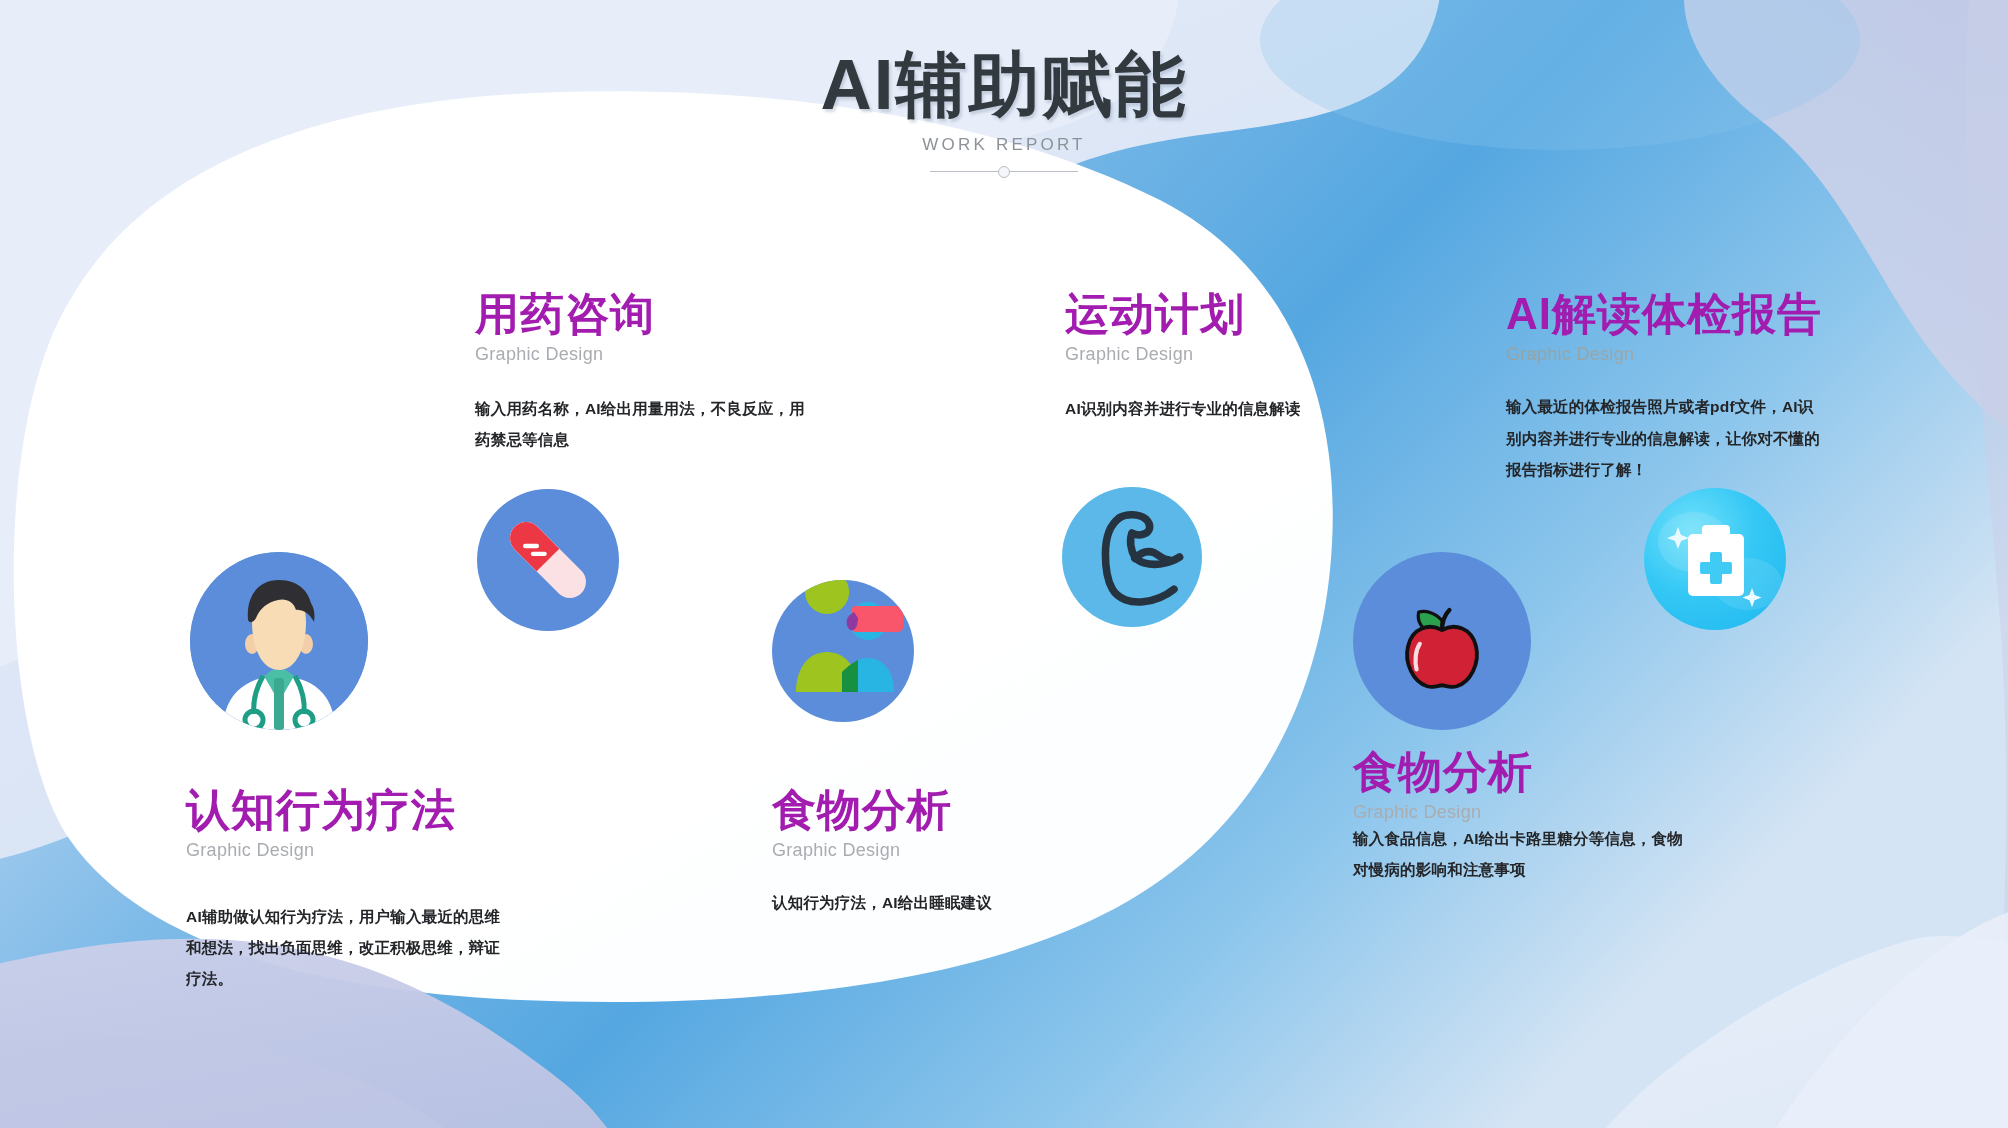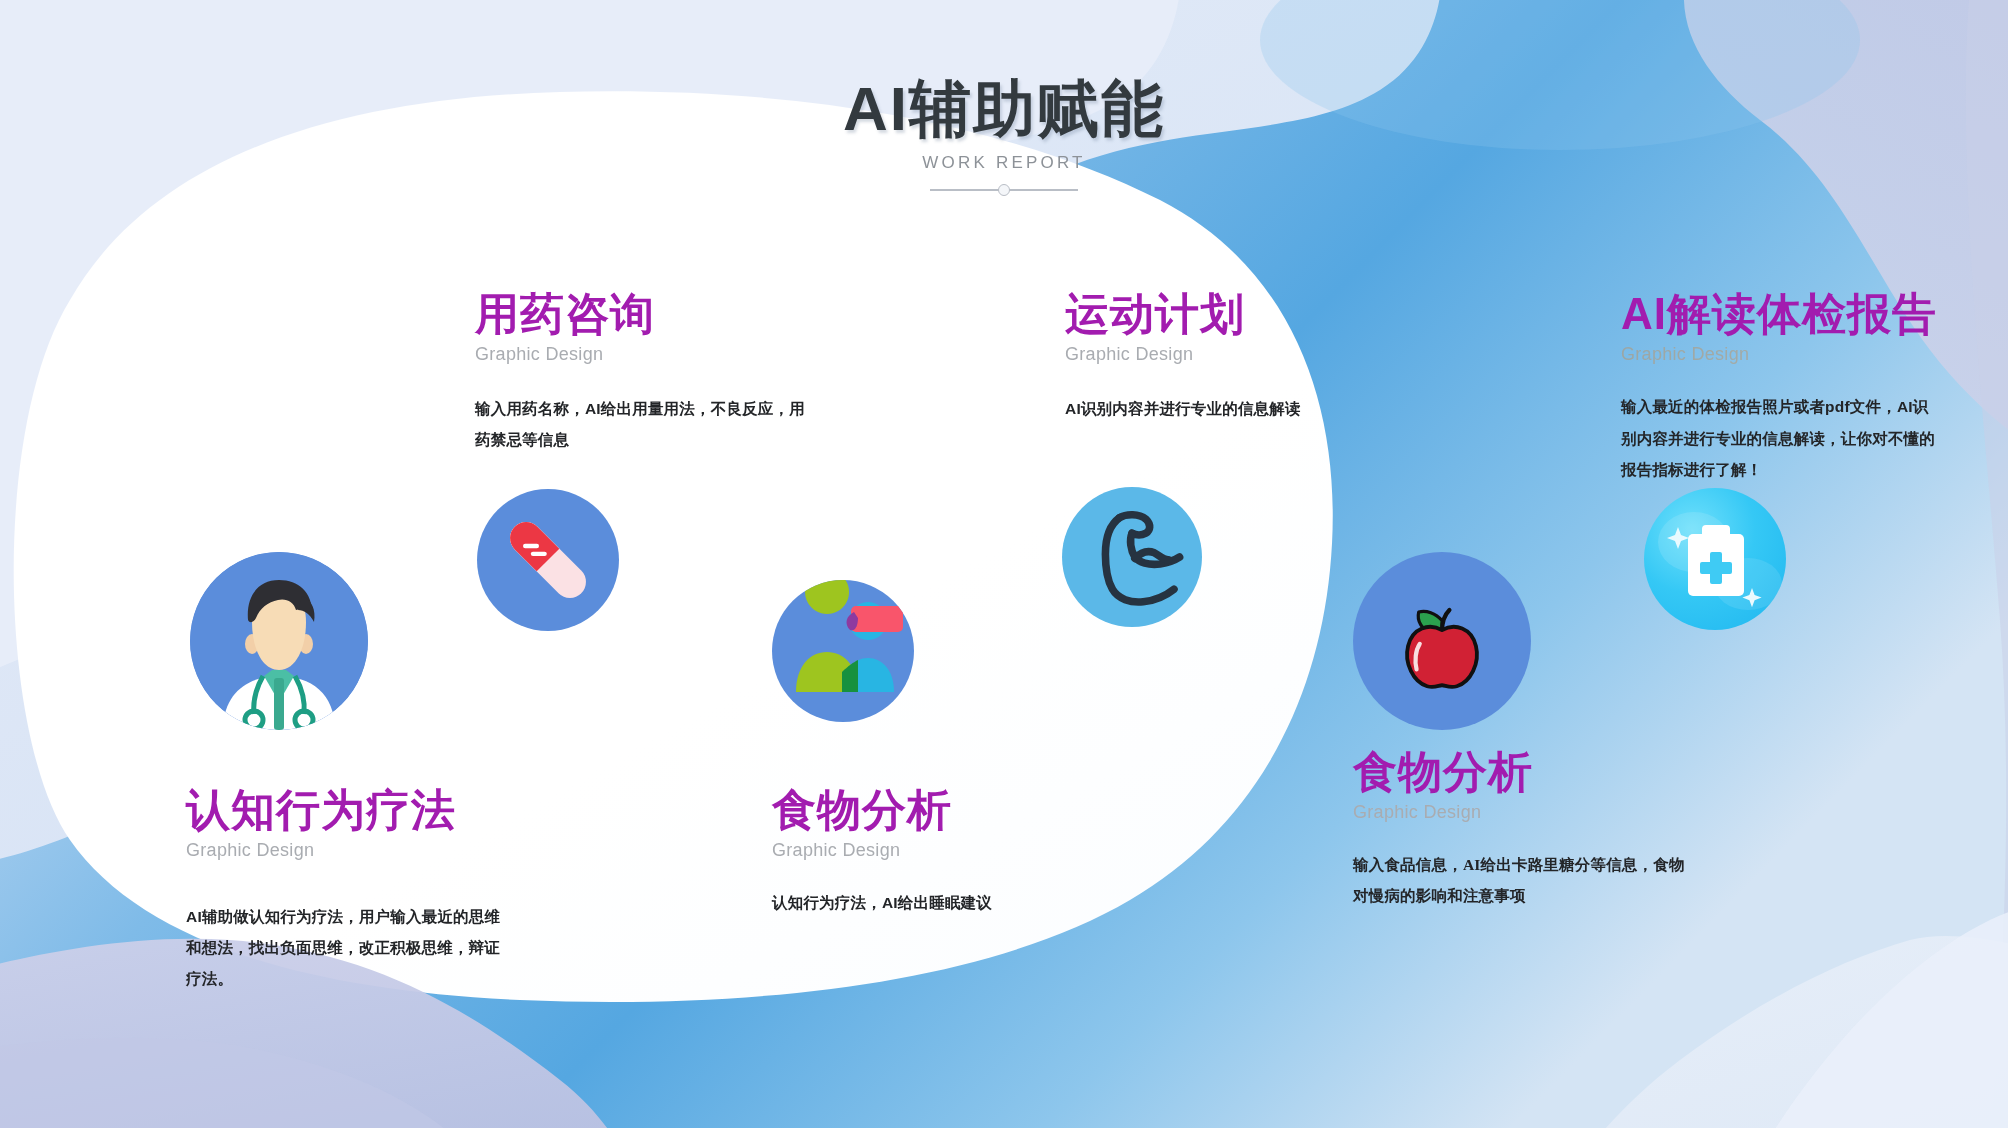--- a/index.html
+++ b/index.html
@@ -14,24 +14,23 @@
   
   .bg { position:absolute; inset:0; overflow:hidden; }
   .bg svg { position:absolute; inset:0; width:2008px; height:1128px; display:block; }
 
   
   .stage { position:absolute; inset:0; }
 
   
   .header { position:absolute; left:0; top:48px; width:2008px; text-align:center; }
   .title {
-    font-size:62px; font-weight:bold; color:#333a3f;
+    font-size:71px; font-weight:bold; color:#333a3f;
     letter-spacing:2px; line-height:1.05;
     text-shadow:2px 3px 3px rgba(90,110,140,.25);
-    margin-top:28px;
   }
   .subtitle {
     margin-top:12px; font-size:17px; letter-spacing:3.2px;
     color:#8d9298; font-weight:400;
   }
   .divider {
     margin:11px auto 0; width:148px; height:12px;
     position:relative;
   }
   .divider .line {
@@ -199,21 +198,21 @@
                  C40 80 49 83 58 82 C67 81 75 77 80 73"></path>
         <path d="M41 22 C46 19 55 19 60 23 C64 27 63 31 60 33
                  C56 35 52 34 50 33"></path>
         <path d="M50 33 C48 38 49 45 52 50 C55 54 62 56 70 55
                  C76 54 81 52 84 50"></path>
         <path d="M52 51 C56 47 61 45 66 47 C70 49 72 52 76 52"></path>
       </g>
     </svg>
   </div>
 
-  <div class="card" style="left:1621px; top:288px; width:320px;">
+  <div class="card" style="left:1506px; top:288px; width:320px;">
     <div class="card-title">AI解读体检报告</div>
     <div class="card-sub faint">Graphic Design</div>
     <div class="card-desc loose" style="margin-top:26px; width:320px;">输入最近的体检报告照片或者pdf文件，AI识别内容并进行专业的信息解读，让你对不懂的报告指标进行了解！</div>
   </div>
   <div class="icon-circle" style="left:1644px; top:488px; width:142px; height:142px; background:radial-gradient(circle at 34% 30%, #6fe0fb 0%, #35c8f5 46%, #1fb6ef 100%);">
     <svg width="142" height="142" viewBox="0 0 142 142">
       <ellipse cx="50" cy="54" rx="36" ry="30" fill="#ffffff" opacity="0.12"></ellipse>
       <ellipse cx="104" cy="96" rx="34" ry="26" fill="#ffffff" opacity="0.10"></ellipse>
       <rect x="44" y="46" width="56" height="62" rx="5" fill="#ffffff"></rect>
       <rect x="58" y="37" width="28" height="15" rx="4" fill="#ffffff"></rect>
@@ -277,16 +276,16 @@
         <path d="M50 35 C38 28 22 33 18 50 C14 66 23 84 36 88
                  C43 90 47 87 50 87 C53 87 57 90 64 88
                  C77 84 86 66 82 50 C78 33 62 28 50 35 Z" fill="#d12134" stroke="#101010" stroke-width="3.6" stroke-linejoin="round"></path>
         <path d="M29 48 C25 54 24 64 26 72" fill="none" stroke="#ffffff" stroke-width="4" stroke-linecap="round" opacity="0.85"></path>
       </g>
     </svg>
   </div>
   <div class="card" style="left:1353px; top:746px; width:340px;">
     <div class="card-title">食物分析</div>
     <div class="card-sub">Graphic Design</div>
-    <div class="card-desc" style="margin-top:26px; width:345px;font-family:Liberation Serif, serif;">输入食品信息，AI给出卡路里糖分等信息，食物对慢病的影响和注意事项</div>
+    <div class="card-desc" style="width:345px;">输入食品信息，AI给出卡路里糖分等信息，食物对慢病的影响和注意事项</div>
   </div>
 
 </div>
 
 </body></html>

